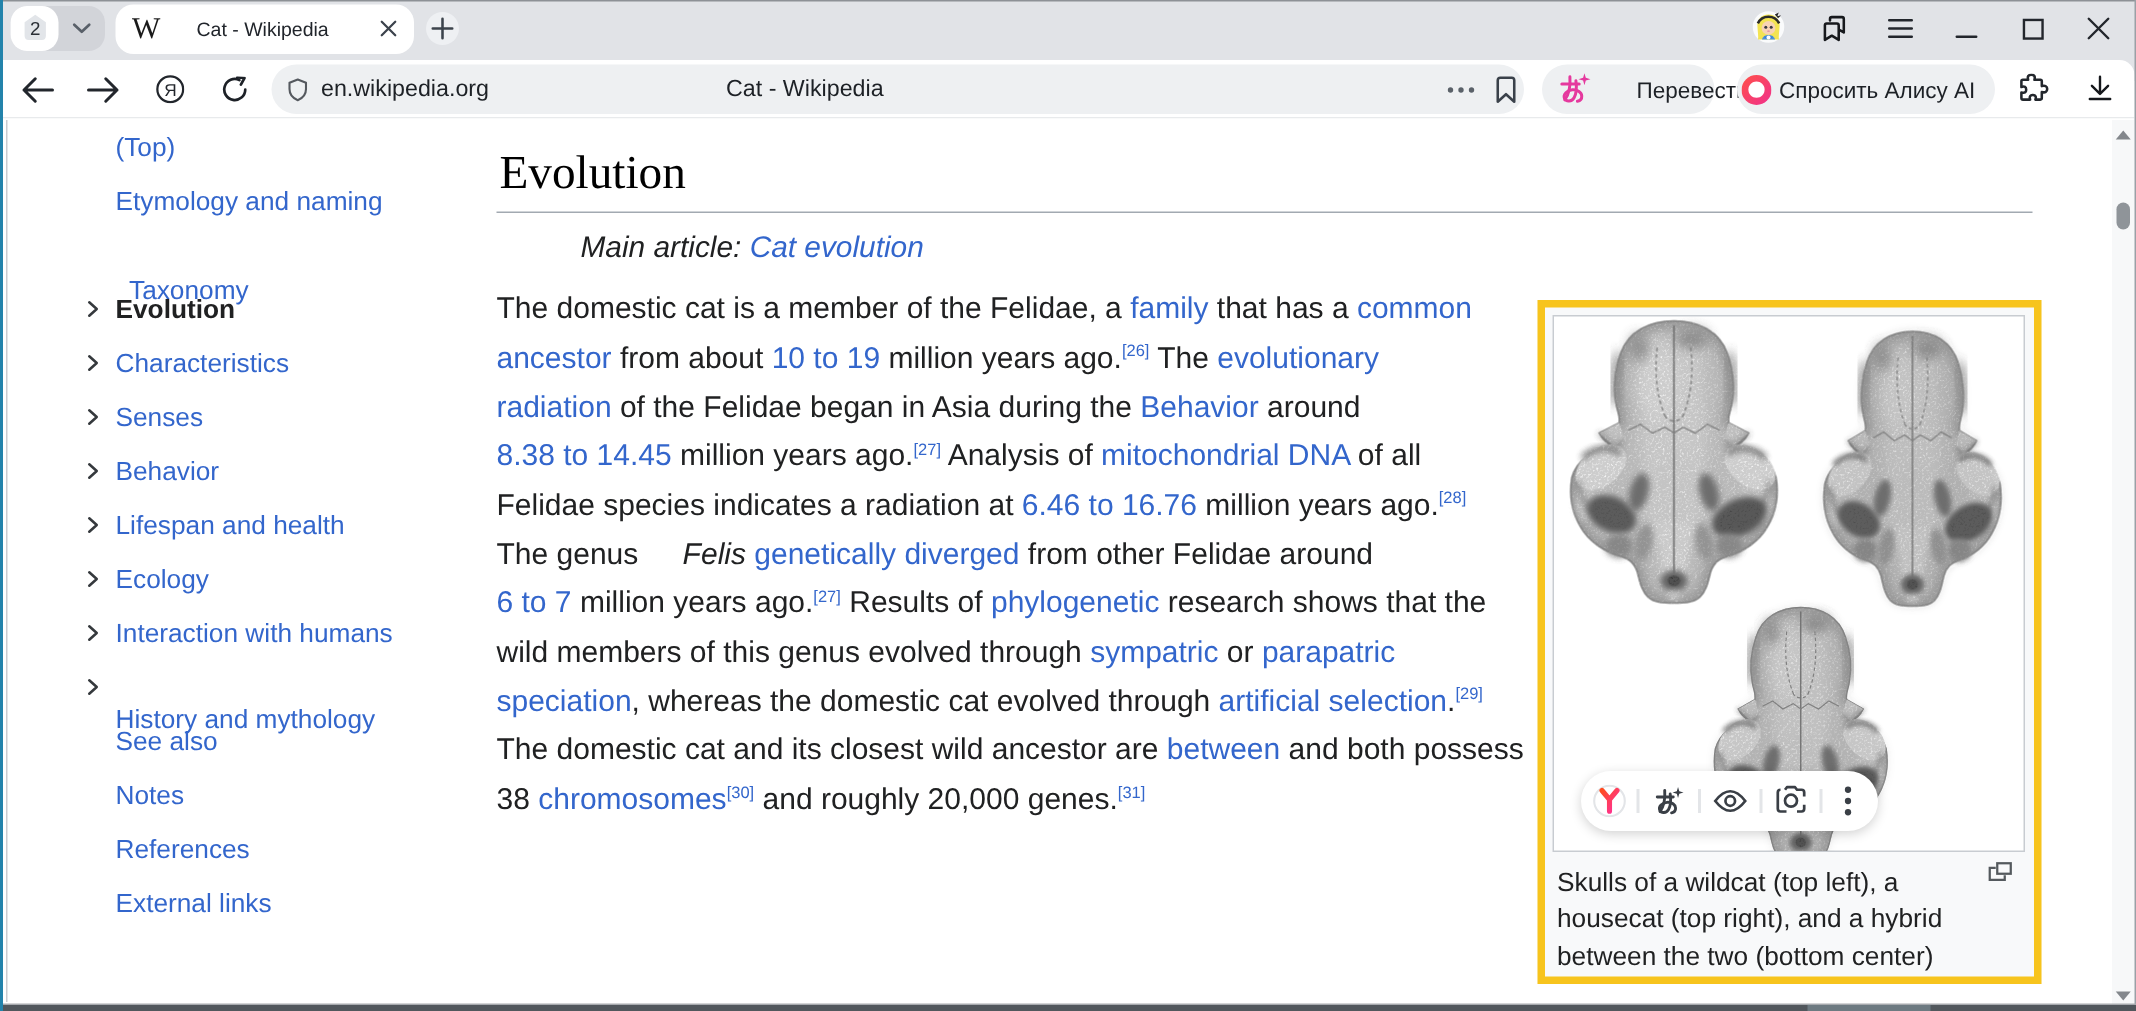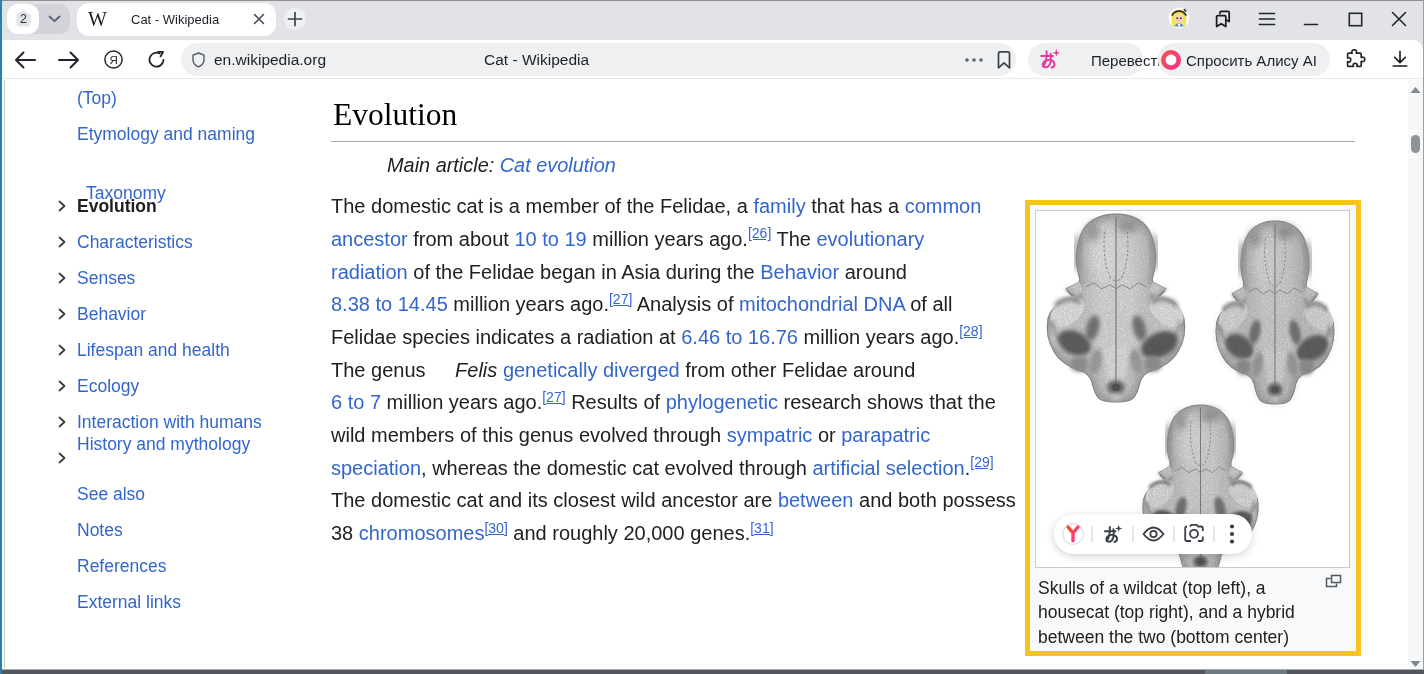--- a/index.html
+++ b/index.html
@@ -7,21 +7,21 @@
   body { font-family:"Liberation Sans",sans-serif; position:relative; background:#fff; }
   .abs { position:absolute; }
   #tabbar { position:absolute; left:0; top:0; width:1424px; height:40px; background:#e1e3e7; border-top:1px solid #8d9196; }
   #toolbar { position:absolute; left:0; top:40px; width:1423px; height:39px; background:#ffffff; border-bottom:1px solid #e8eaec; border-radius:10px 10px 0 0; }
   #pagearea { position:absolute; left:0; top:80px; width:1424px; height:590px; background:#fff; }
   #bottomstrip { position:absolute; left:0; top:670px; width:1424px; height:4px; background:#51575c; }
   #leftedge { position:absolute; left:0; top:0; width:2px; height:674px; background:#2383ab; }
   .toc-item { position:absolute; font-size:17.5px; line-height:17.5px; color:#3366cc; white-space:nowrap; }
   .bodyline { position:absolute; left:331px; font-size:20px; line-height:20px; color:#202122; white-space:nowrap; }
   .bodyline a { text-decoration:none; color:#3366cc; }
-  sup.r { font-size:14px; line-height:0; position:relative; top:-7.5px; vertical-align:baseline; color:#3366cc;text-decoration:underline; }
+  sup.r { font-size:11px; line-height:0; position:relative; top:-7.5px; vertical-align:baseline; color:#3366cc; }
   sup.r a { text-decoration:none; color:#3366cc; }
   .it { font-style:italic;margin-left:24px; }
   .pill2 { position:absolute; top:43px; height:33px; background:#eef0f2; border-radius:16.5px; }
   .ptxt { position:absolute; font-size:15px; line-height:15px; color:#1d2126; white-space:nowrap; }
 </style>
 </head>
 <body>
 
   <div id="tabbar"></div>
 
@@ -154,21 +154,21 @@
   <div class="toc-item" style="left:77px; top:89.5px; color:#36c;">(Top)</div>
   <div class="toc-item" style="left:77px; top:125.5px;">Etymology and naming</div>
   <div class="toc-item" style="left:86px; top:161.5px;margin-top:23px;">Taxonomy</div>
   <div class="toc-item" style="left:77px; top:197.5px; color:#202122; font-weight:bold;">Evolution</div>
   <div class="toc-item" style="left:77px; top:233.5px;">Characteristics</div>
   <div class="toc-item" style="left:77px; top:269.5px;">Senses</div>
   <div class="toc-item" style="left:77px; top:305.5px;">Behavior</div>
   <div class="toc-item" style="left:77px; top:341.5px;text-align:right;">Lifespan and health</div>
   <div class="toc-item" style="left:77px; top:377.5px;">Ecology</div>
   <div class="toc-item" style="left:77px; top:413.5px;">Interaction with humans</div>
-  <div class="toc-item" style="left:77px; top:436px;">History and mythology</div>
+  <div class="toc-item" style="left:77px; top:471px;">History and mythology</div>
   <div class="toc-item" style="left:77px; top:485.5px;">See also</div>
   <div class="toc-item" style="left:77px; top:521.5px;">Notes</div>
   <div class="toc-item" style="left:77px; top:557.5px;">References</div>
   <div class="toc-item" style="left:77px; top:593.5px;">External links</div>
   <svg class="abs" style="left:56px; top:200px;" width="12" height="12" viewBox="0 0 12 12">
     <path d="M3.5 1.5 L8.5 6 L3.5 10.5" fill="none" stroke="#35393d" stroke-width="1.7" stroke-linecap="round" stroke-linejoin="round"></path>
   </svg>
   <svg class="abs" style="left:56px; top:236px;" width="12" height="12" viewBox="0 0 12 12">
     <path d="M3.5 1.5 L8.5 6 L3.5 10.5" fill="none" stroke="#35393d" stroke-width="1.7" stroke-linecap="round" stroke-linejoin="round"></path>
   </svg>

